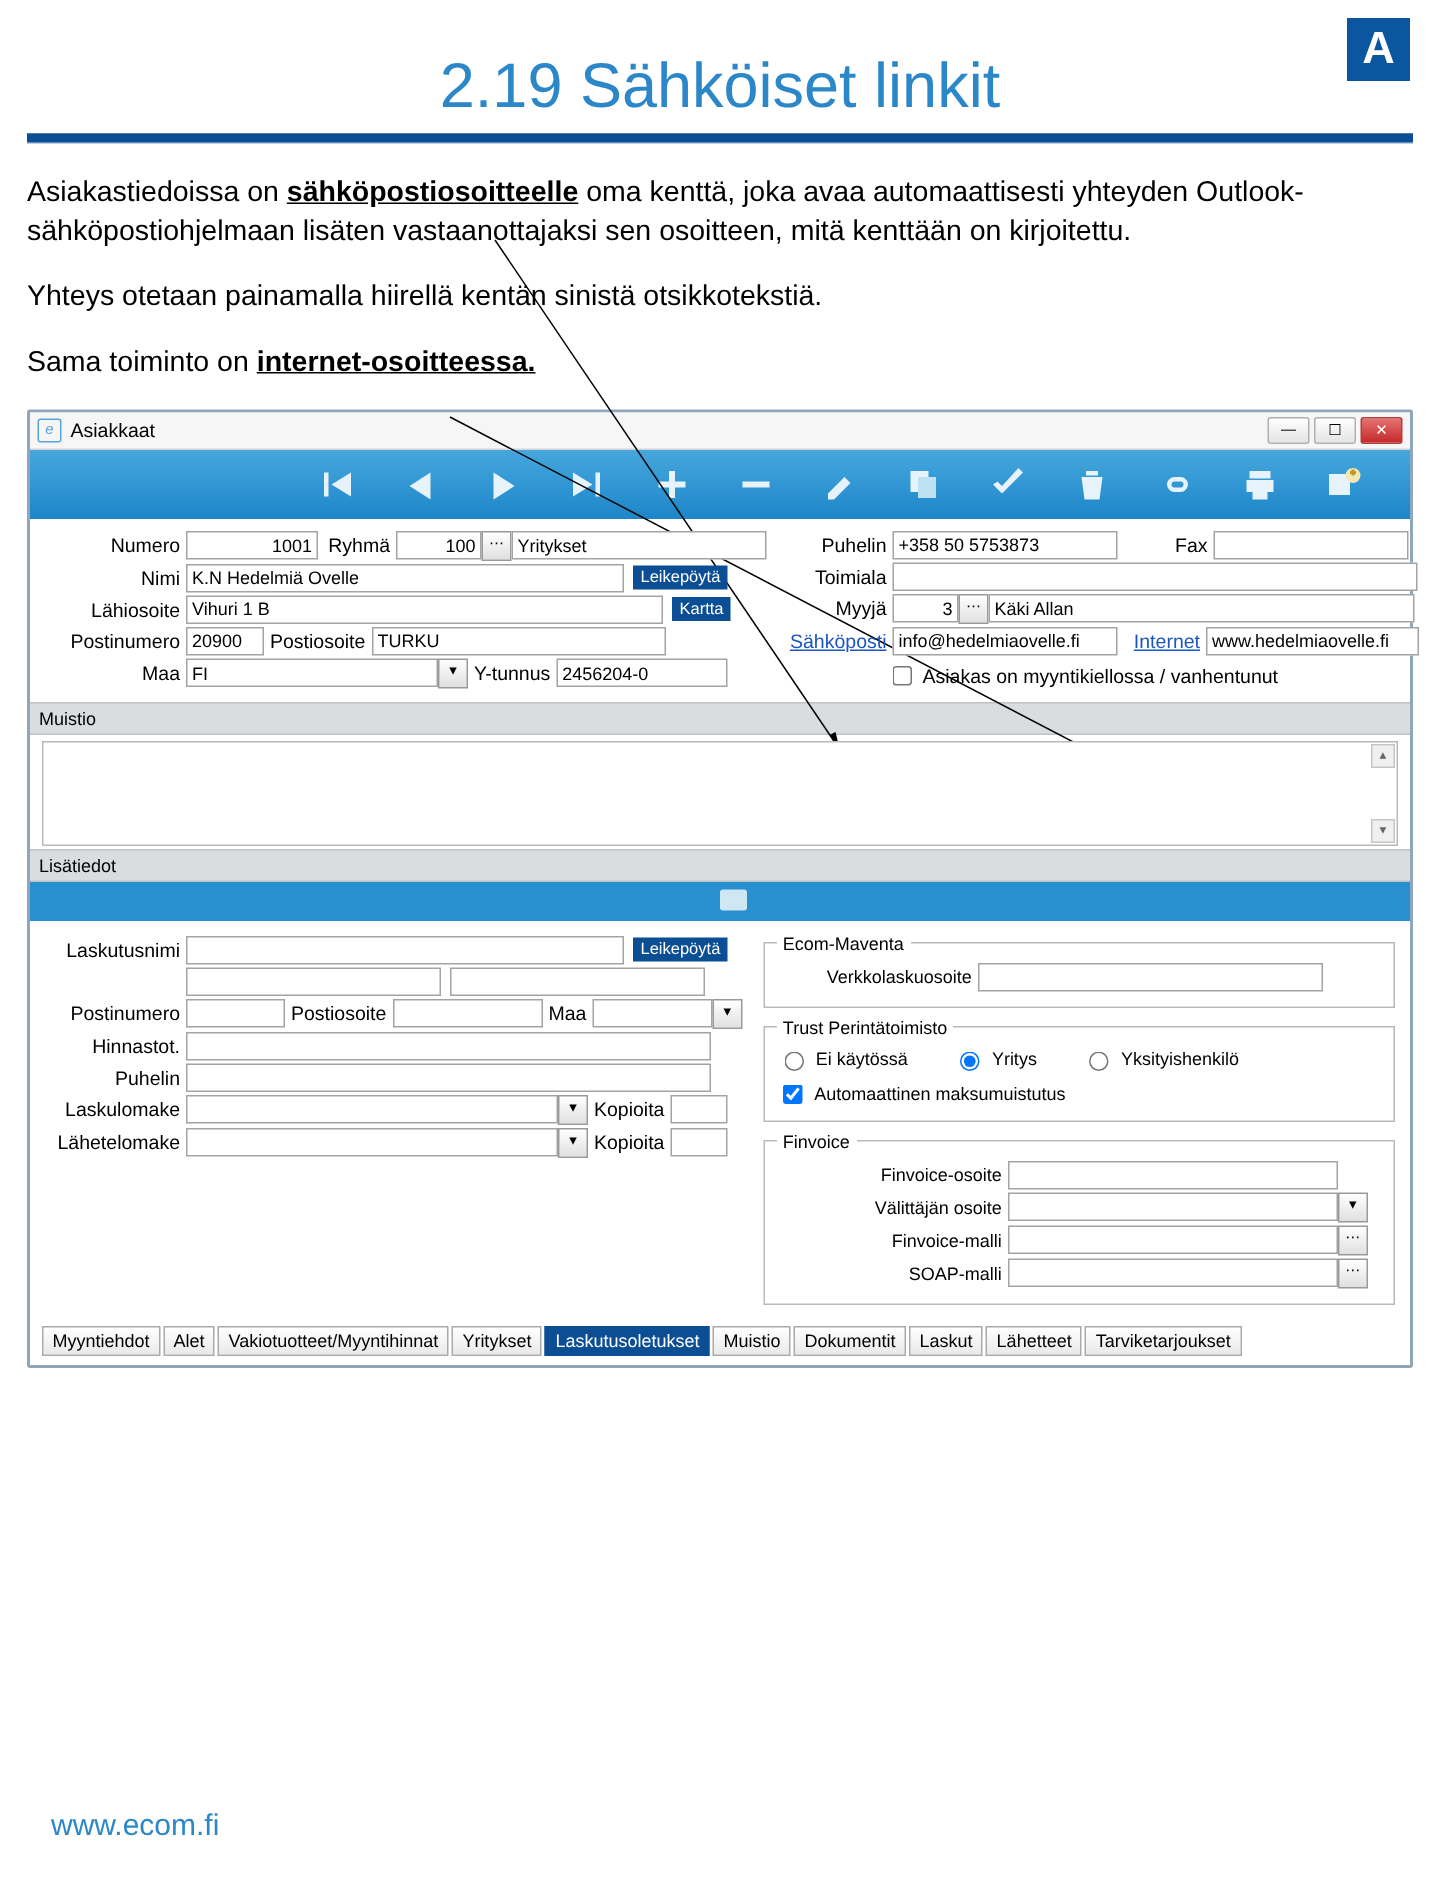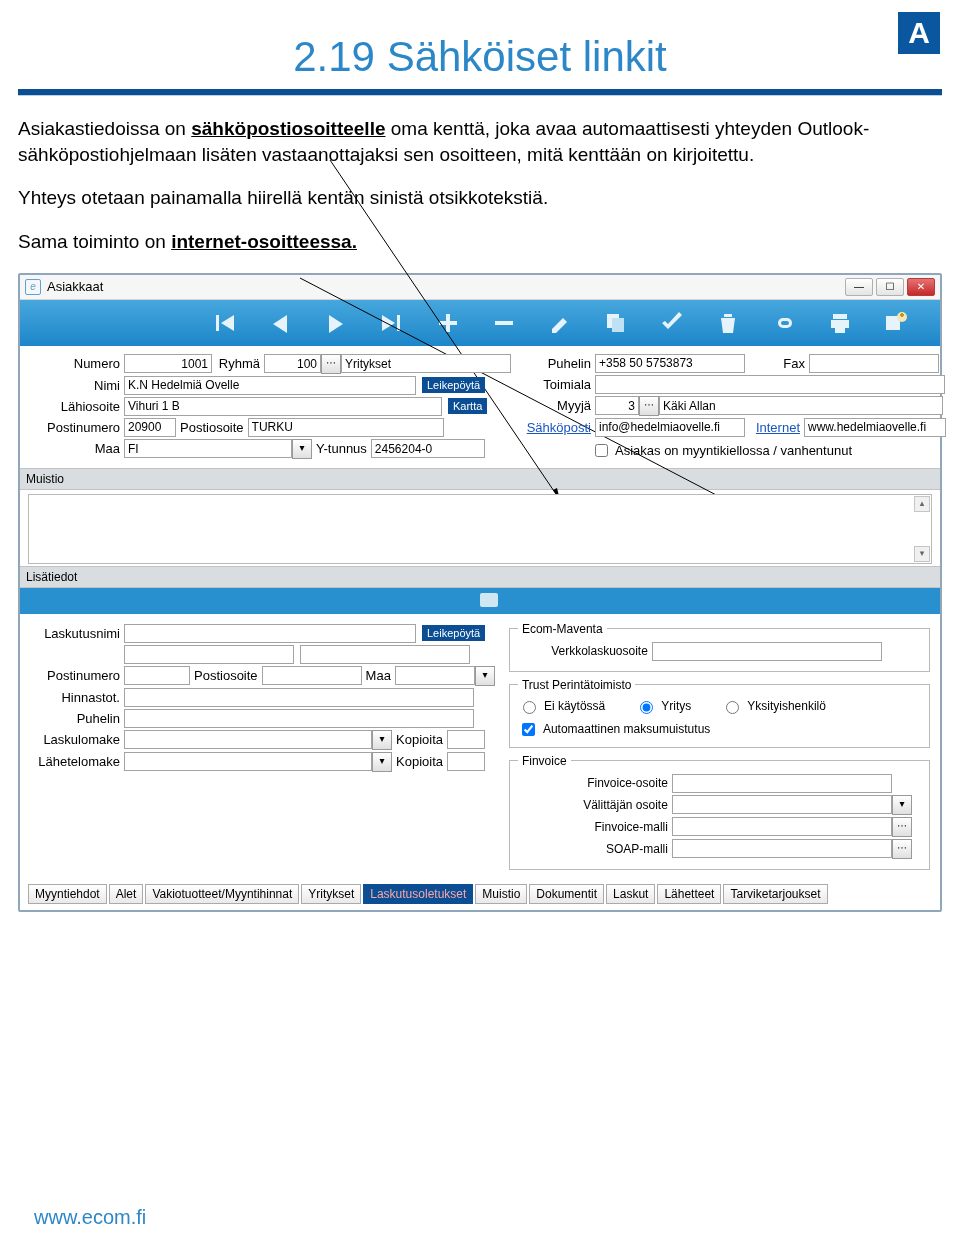--- a/index.html
+++ b/index.html
@@ -75,21 +75,21 @@
   legend{font-size:12px;padding:0 4px;}
   .radio-row{display:flex;gap:30px;align-items:center;margin:2px 0 6px 0;}
   .radio-row label{display:flex;align-items:center;gap:5px;}
   .finv .row .lbl{width:150px;}
   .tabs{
     display:flex;gap:2px;padding:4px 8px 6px 8px;font-size:12px;flex-wrap:wrap;
   }
   .tabs .tab{
     border:1px solid #aaa;padding:2px 6px;background:linear-gradient(#fff,#e9e9e9);
   }
-  .tabs .tab.active{background:#0b4e93;color:#fca5a5;border-color:#0b4e93;}
+  .tabs .tab.active{background:#0b4e93;color:#ffffff;border-color:#0b4e93;}
   
   .arrow-svg{position:absolute;pointer-events:none;}
   
   .footer{
     position:absolute;left:0;right:0;bottom:30px;padding:0 34px;display:flex;justify-content:space-between;align-items:flex-end;
   }
   .footer .url{color:#2c87c8;font-size:20px;}
   .logo-txt1{color:#0a4f94;font-size:34px;font-weight:bold;letter-spacing:-1px;}
   .logo-txt2{color:#2c87c8;font-size:11px;letter-spacing:0.5px;}
   .logo-dot{display:inline-block;width:14px;height:14px;background:#e30613;border-radius:50%;position:relative;top:3px;margin:0 -3px 0 -2px;}

